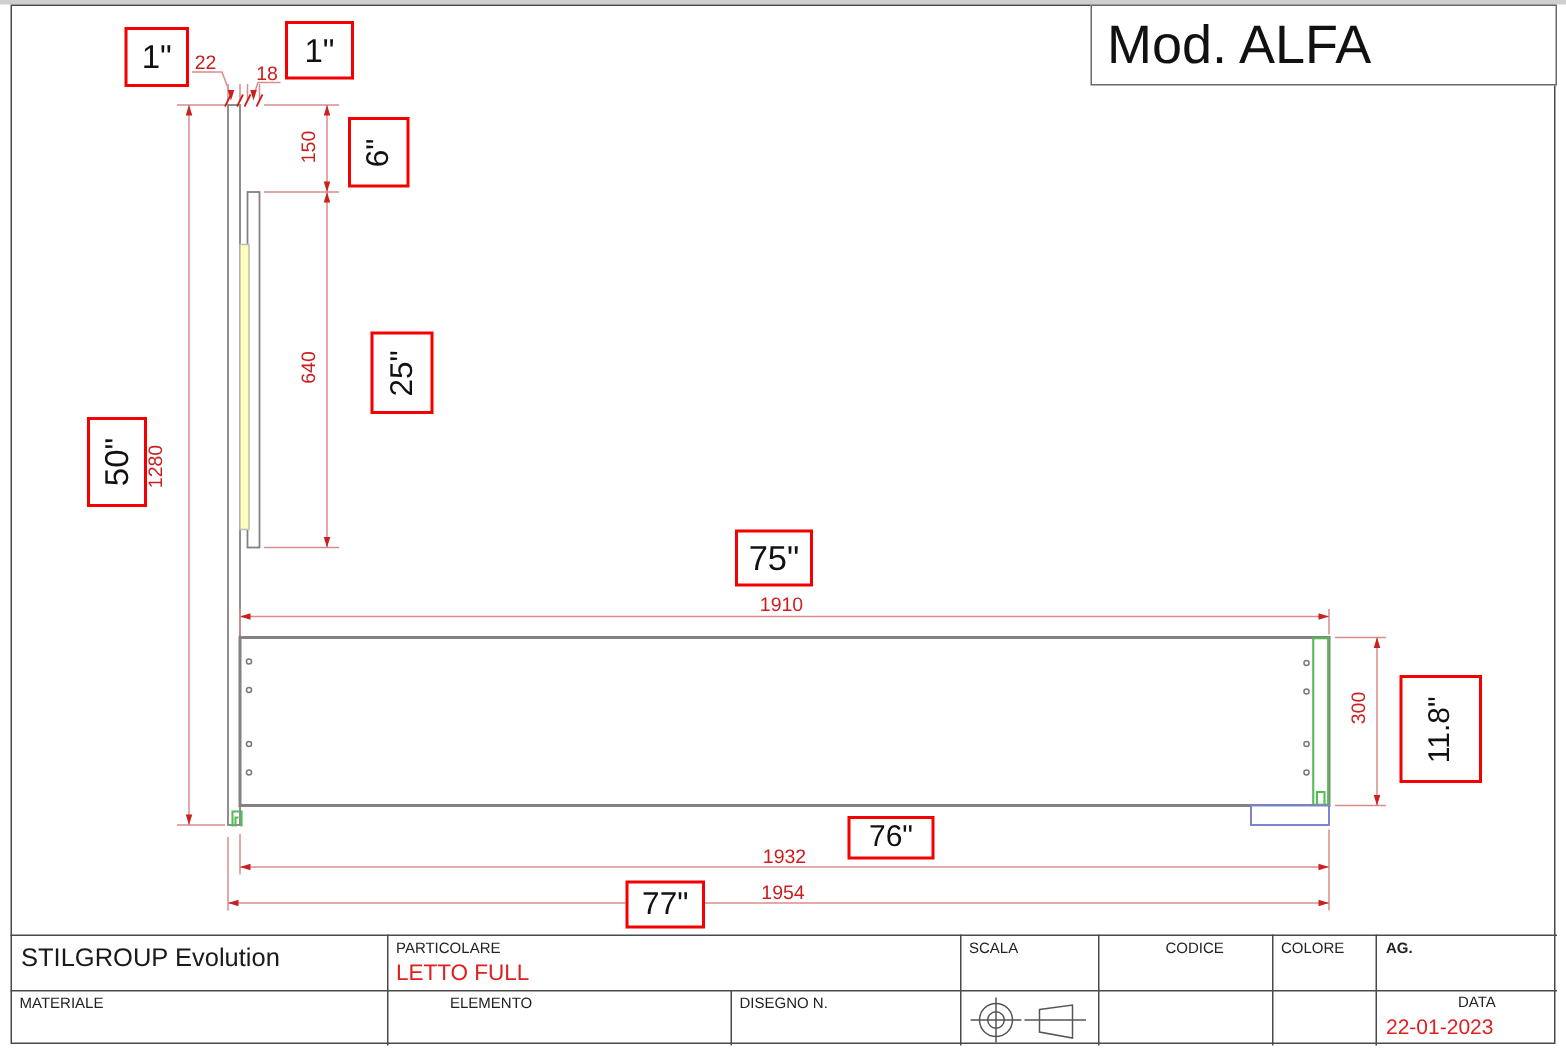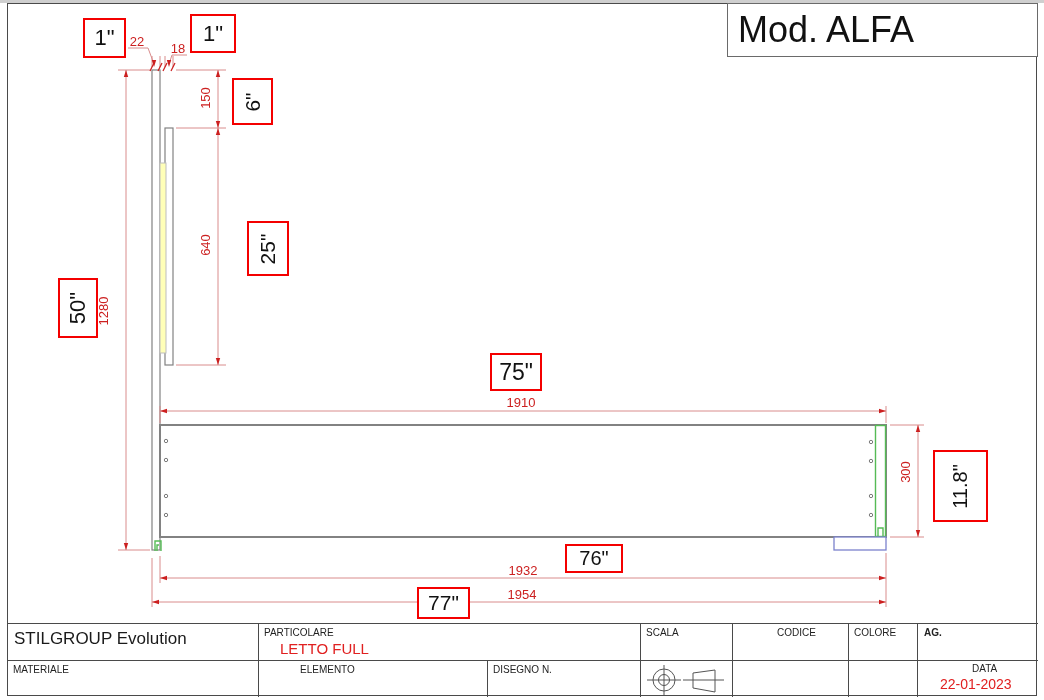--- a/index.html
+++ b/index.html
@@ -12,21 +12,21 @@
   svg.drawing{position:absolute;left:0;top:0;}
   svg text{font-family:"Liberation Sans", sans-serif;}
   .dimtxt{fill:#cc2020;font-size:13px;}
   .ibox{position:absolute;border:2px solid #f40000;background:#fff;box-sizing:border-box;
         display:flex;align-items:center;justify-content:center;color:#111;z-index:6;font-size:22px;}
   .ibox.rot span{transform:rotate(-90deg);white-space:nowrap;}
   .modelbox{position:absolute;left:727px;top:3px;width:311px;height:54px;border:1px solid #6a6a6a;
         box-sizing:border-box;display:flex;align-items:center;padding-left:10px;font-size:36px;color:#111;background:#fff;z-index:4;}
   .tb-label{position:absolute;font-size:10px;color:#222;}
   .tb-company{position:absolute;left:14px;top:629px;font-size:17px;color:#1a1a1a;}
-  .tb-red{position:absolute;color:#e02020;margin-left:16px;}
+  .tb-red{position:absolute;color:#e02020;}
 </style>
 </head>
 <body>
 
 <div class="page">
   <div class="topstrip"></div>
   <div class="border"></div>
 
   <svg class="drawing" width="1044" height="622" viewBox="0 0 1044 622">
 

